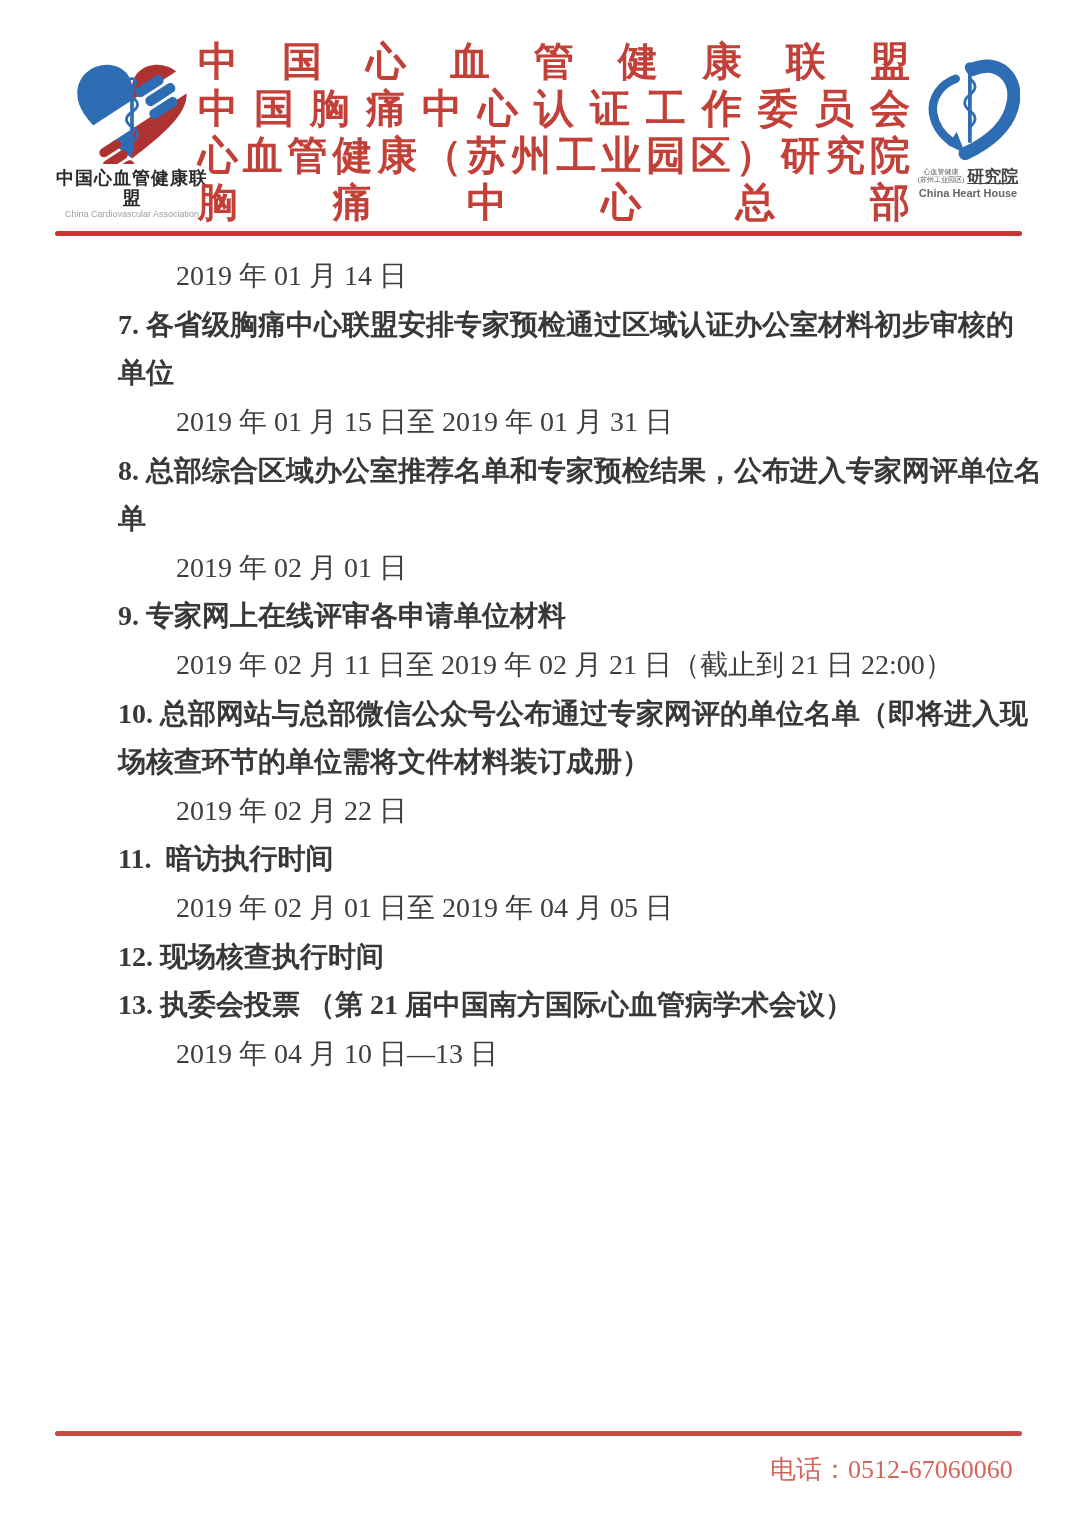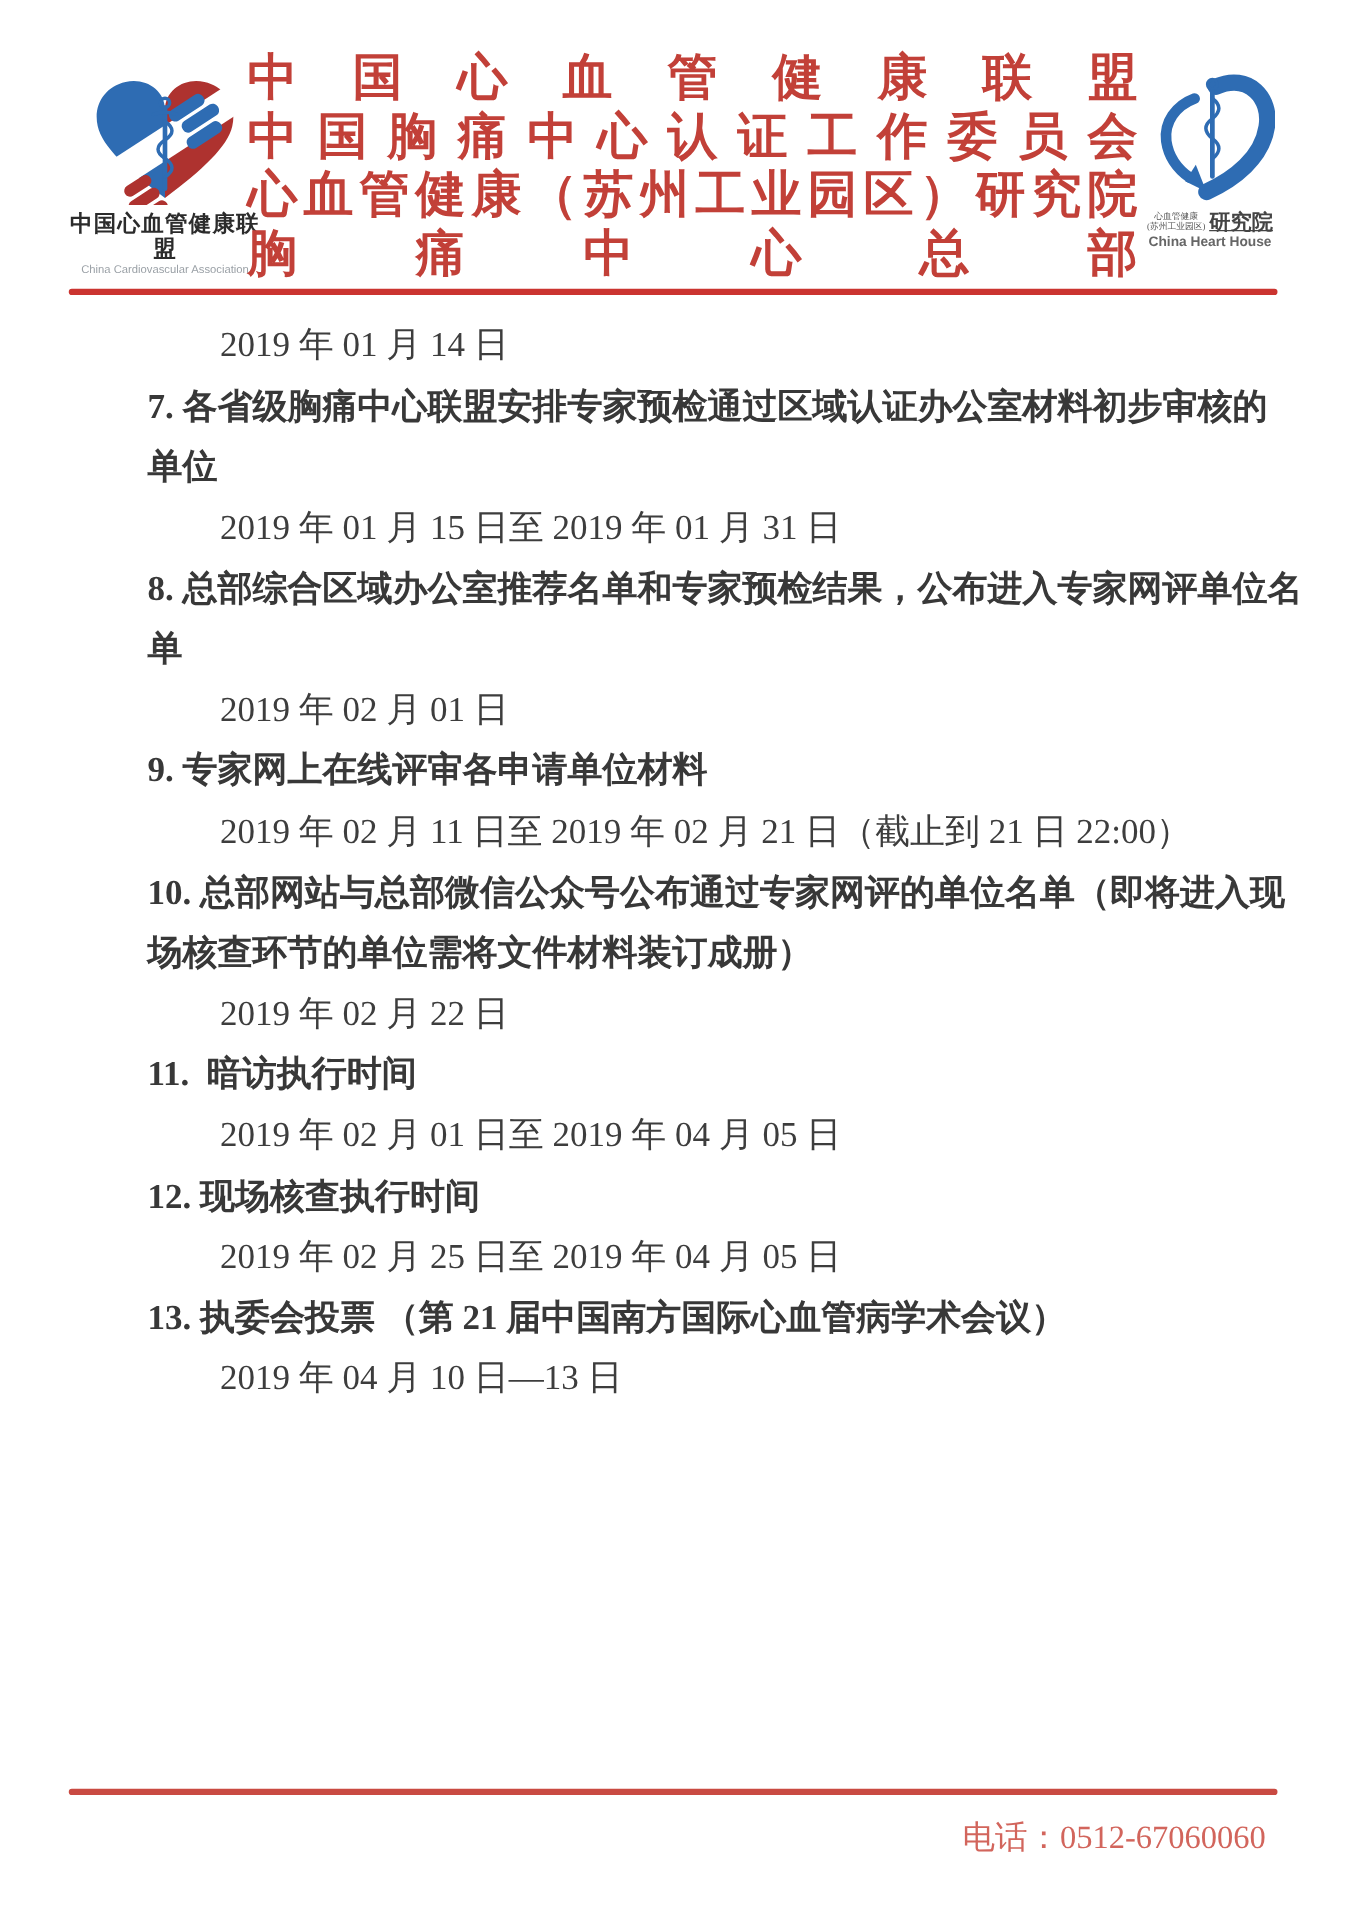--- a/index.html
+++ b/index.html
@@ -124,21 +124,20 @@
     <div class="line l-cont">单</div>
     <div class="line l-date">2019 年 02 月 01 日</div>
     <div class="line l-item">9. 专家网上在线评审各申请单位材料</div>
     <div class="line l-date">2019 年 02 月 11 日至 2019 年 02 月 21 日（截止到 21 日 22:00）</div>
     <div class="line l-item">10. 总部网站与总部微信公众号公布通过专家网评的单位名单（即将进入现</div>
     <div class="line l-cont">场核查环节的单位需将文件材料装订成册）</div>
     <div class="line l-date">2019 年 02 月 22 日</div>
     <div class="line l-item">11.  暗访执行时间</div>
     <div class="line l-date">2019 年 02 月 01 日至 2019 年 04 月 05 日</div>
     <div class="line l-item">12. 现场核查执行时间</div>
-    <div class="line l-date">2019 年 02 月 25 日至 2019 年 04 月 05 日</div>
     <div class="line l-item">13. 执委会投票 （第 21 届中国南方国际心血管病学术会议）</div>
     <div class="line l-date">2019 年 04 月 10 日—13 日</div>
   </div>
 
   <div class="footer-rule"></div>
   <div class="footer-phone">电话：0512-67060060</div>
 
 </div>
 
 </body></html>

